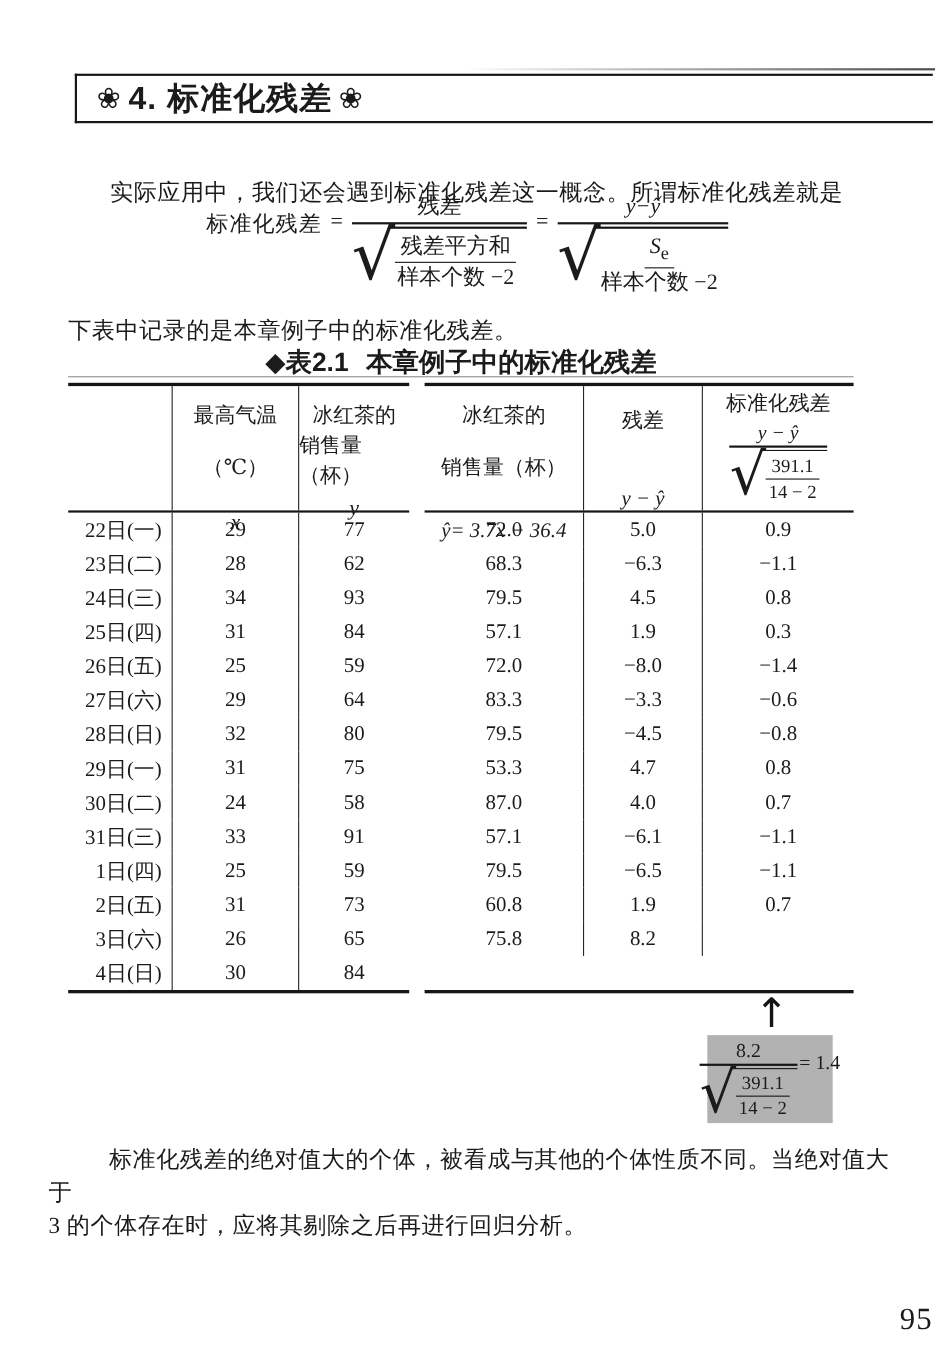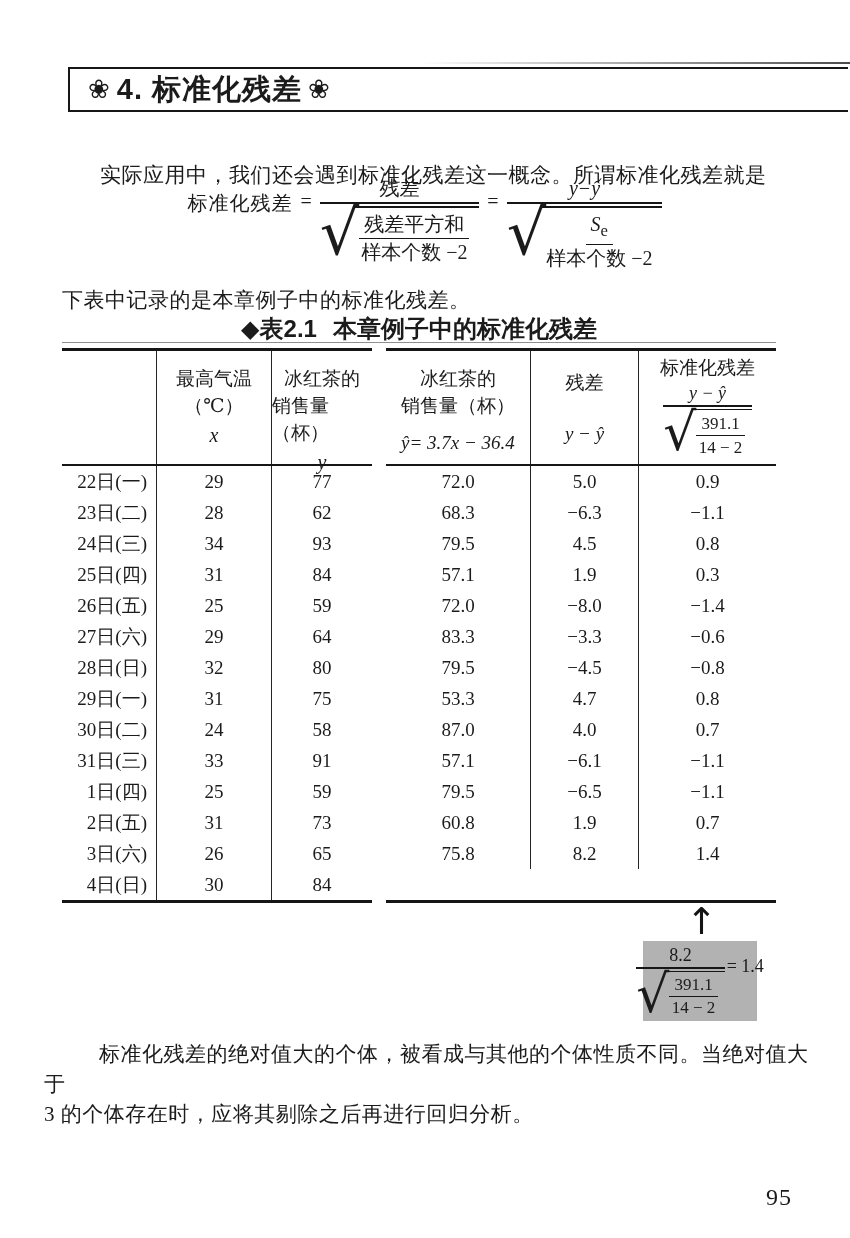--- a/index.html
+++ b/index.html
@@ -21,21 +21,21 @@
   .title-box .flower{font-weight:normal;font-size:26px;margin:0 6px;}
   .scan-line{left:420px;top:62px;width:430px;height:1.5px;
     background:linear-gradient(to right,rgba(40,40,40,0),rgba(30,30,30,.8));}
 
   
   .para{font-size:21px;line-height:30px;letter-spacing:.5px;}
   .intro1{left:62px;top:139px;width:720px;text-indent:38px;}
   .intro2{left:62px;top:264px;width:720px;}
   .footer-para{left:44px;top:1039px;width:775px;}
   .footer-para .l1{text-indent:55px;}
-  .page-num{left:766px;top:1184px;font-size:24px;letter-spacing:1px;}
+  .page-num{left:818px;top:1184px;font-size:28px;letter-spacing:1px;}
 
   
   .mi{font-style:italic;font-family:"Liberation Serif","DejaVu Serif",serif;}
   .ofr{display:inline-flex;flex-direction:column;align-items:center;}
   .ofr .fnum{line-height:25px;padding:0 10px;}
   .ofr .fbar{align-self:stretch;height:0;border-top:2px solid #161616;margin:1px 0 2px;}
   .sqrt{display:inline-flex;align-items:flex-start;}
   .sqrt .rad{font-family:"DejaVu Serif",serif;font-weight:400;}
   .sqrt-lg .rad{font-size:62px;line-height:54px;}
   .sqrt-lg .sq{border-top:2px solid #161616;margin-left:-5px;padding:4px 10px 0 5px;}
@@ -61,21 +61,21 @@
   .tables{left:62px;top:348px;width:714px;display:flex;gap:14px;font-size:19px;}
   .tbl{border-top:3px solid #161616;border-bottom:3px solid #161616;box-sizing:border-box;}
   .lt{width:310px;}
   .rt{width:390px;}
   .hdr-row{display:flex;height:113px;border-bottom:2.2px solid #161616;}
   .hc{display:flex;flex-direction:column;align-items:center;box-sizing:border-box;line-height:27px;}
   .trow{display:flex;height:31px;align-items:center;}
   .c{display:flex;align-items:center;justify-content:center;height:100%;box-sizing:border-box;}
   .c1{width:95px;}.c2{width:115px;}.c3{width:100px;}
   .c4{width:145px;}.c5{width:108px;}.c6{width:137px;}
-  .c1,.c2,.c4,.c5{border-right:1.6px solid #242424;}
+  .c1,.c2,.c4,.c5{border-right:1.6px solid #242424;gap:20px;}
   .c.date{justify-content:flex-end;padding-right:9px;}
   .hc .v{font-size:20px;margin-top:3px;}
   .hc-resid .w1{margin-top:18px;}
   .hc-resid .w2{margin-top:24px;}
   .hc-std .w1{margin-top:5px;line-height:24px;}
   .hc-std .ofr{margin-top:2px;font-size:17px;}
   .hc-std .ofr .fnum{font-size:18px;line-height:22px;padding:0 6px;}
   .hc-std .ifr{line-height:21px;}
   .hc4 .fml{font-size:19px;margin-top:10px;}
   .hc2 .u1,.hc3 .u1{margin-top:14px;}
@@ -346,21 +346,20 @@
 
         <div class="trow">
           <div class="c c4">60.8</div>
           <div class="c c5">1.9</div>
           <div class="c c6">0.7</div>
         </div>
 
         <div class="trow">
           <div class="c c4">75.8</div>
           <div class="c c5">8.2</div>
-          <div class="c c6">1.4</div>
         </div>
       </div>
   </div>
 </div>
 
 <div class="abs up-arrow">↑</div>
 
 <div class="abs callout">
   <div class="callout-wrap">
     <span class="ofr">

